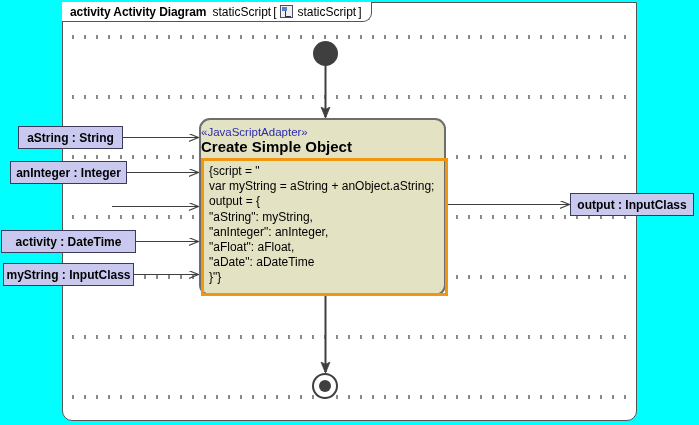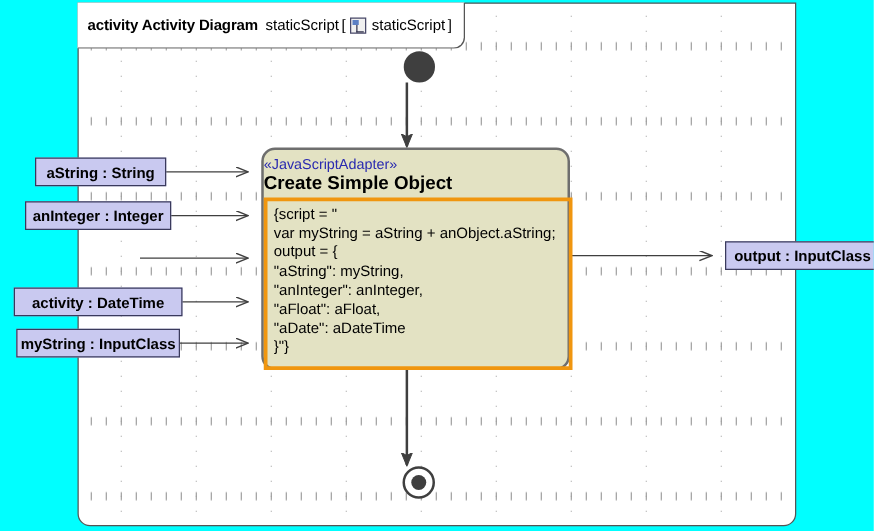--- a/index.html
+++ b/index.html
@@ -39,21 +39,21 @@
     background-size: 60px 12px, 12px 60px;
     background-position: 4px 4px, 4px 4px;
     pointer-events: none;
   }
 
   
   #frame-header {
     position: absolute;
     left: 62px;
     top: 2px;
-    height: 37px;
+    height: 20px;
     background: #FFFFFF;
     border: 1px solid #555555;
     border-top: none;
     border-left: none;
     border-radius: 0 0 9px 0;
     box-sizing: border-box;
     display: flex;
     align-items: center;
     padding: 0 9px 0 8px;
     white-space: nowrap;
@@ -106,21 +106,20 @@
     color: #000000;
   }
 
   
   #nodes-layer {
     position: absolute;
     left: 0; top: 0;
     width: 639px;
     height: 425px;
     z-index: 3;
-    margin-left: 10px;
   }
 
   
   .pin-box {
     position: absolute;
     background: #C9C9F0;
     border: 1px solid #3a3a5c;
     box-sizing: border-box;
     height: 23px;
     display: flex;

